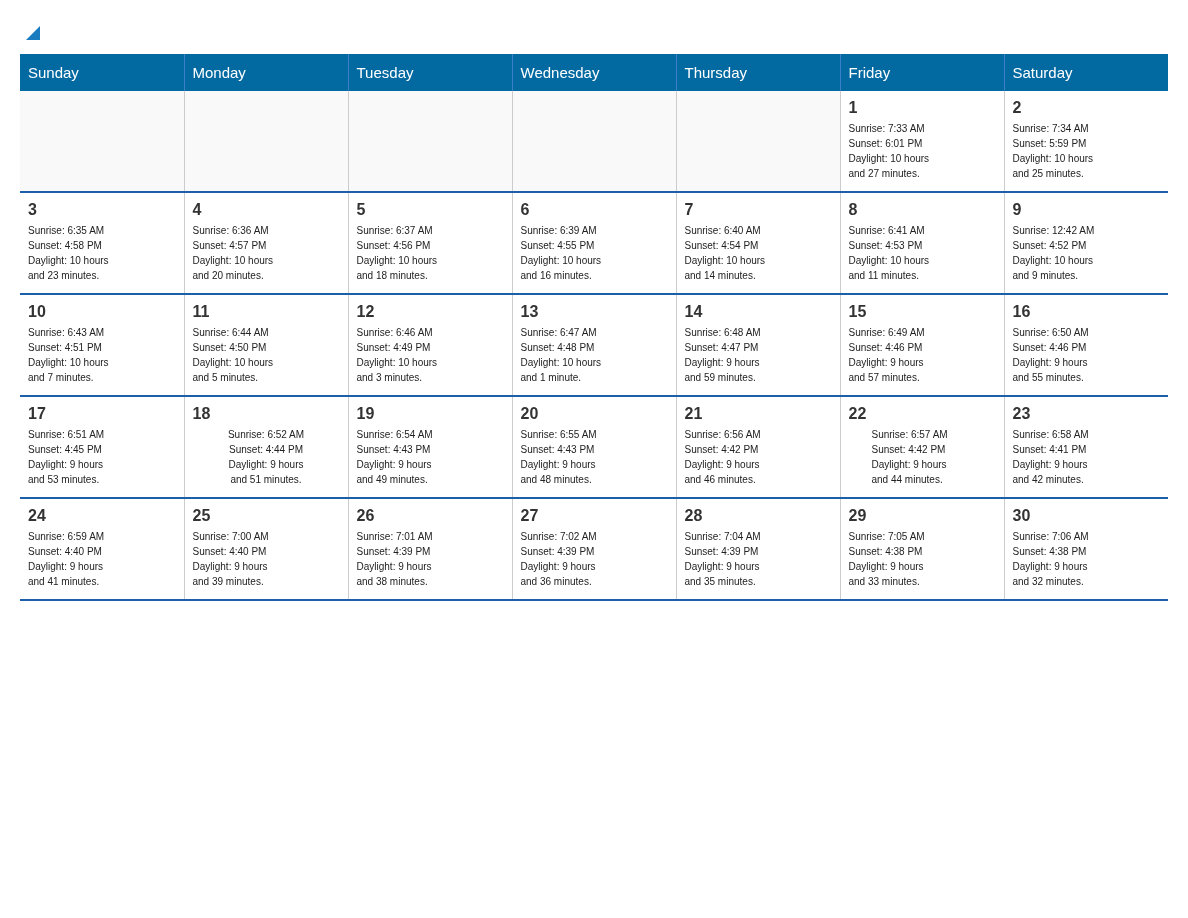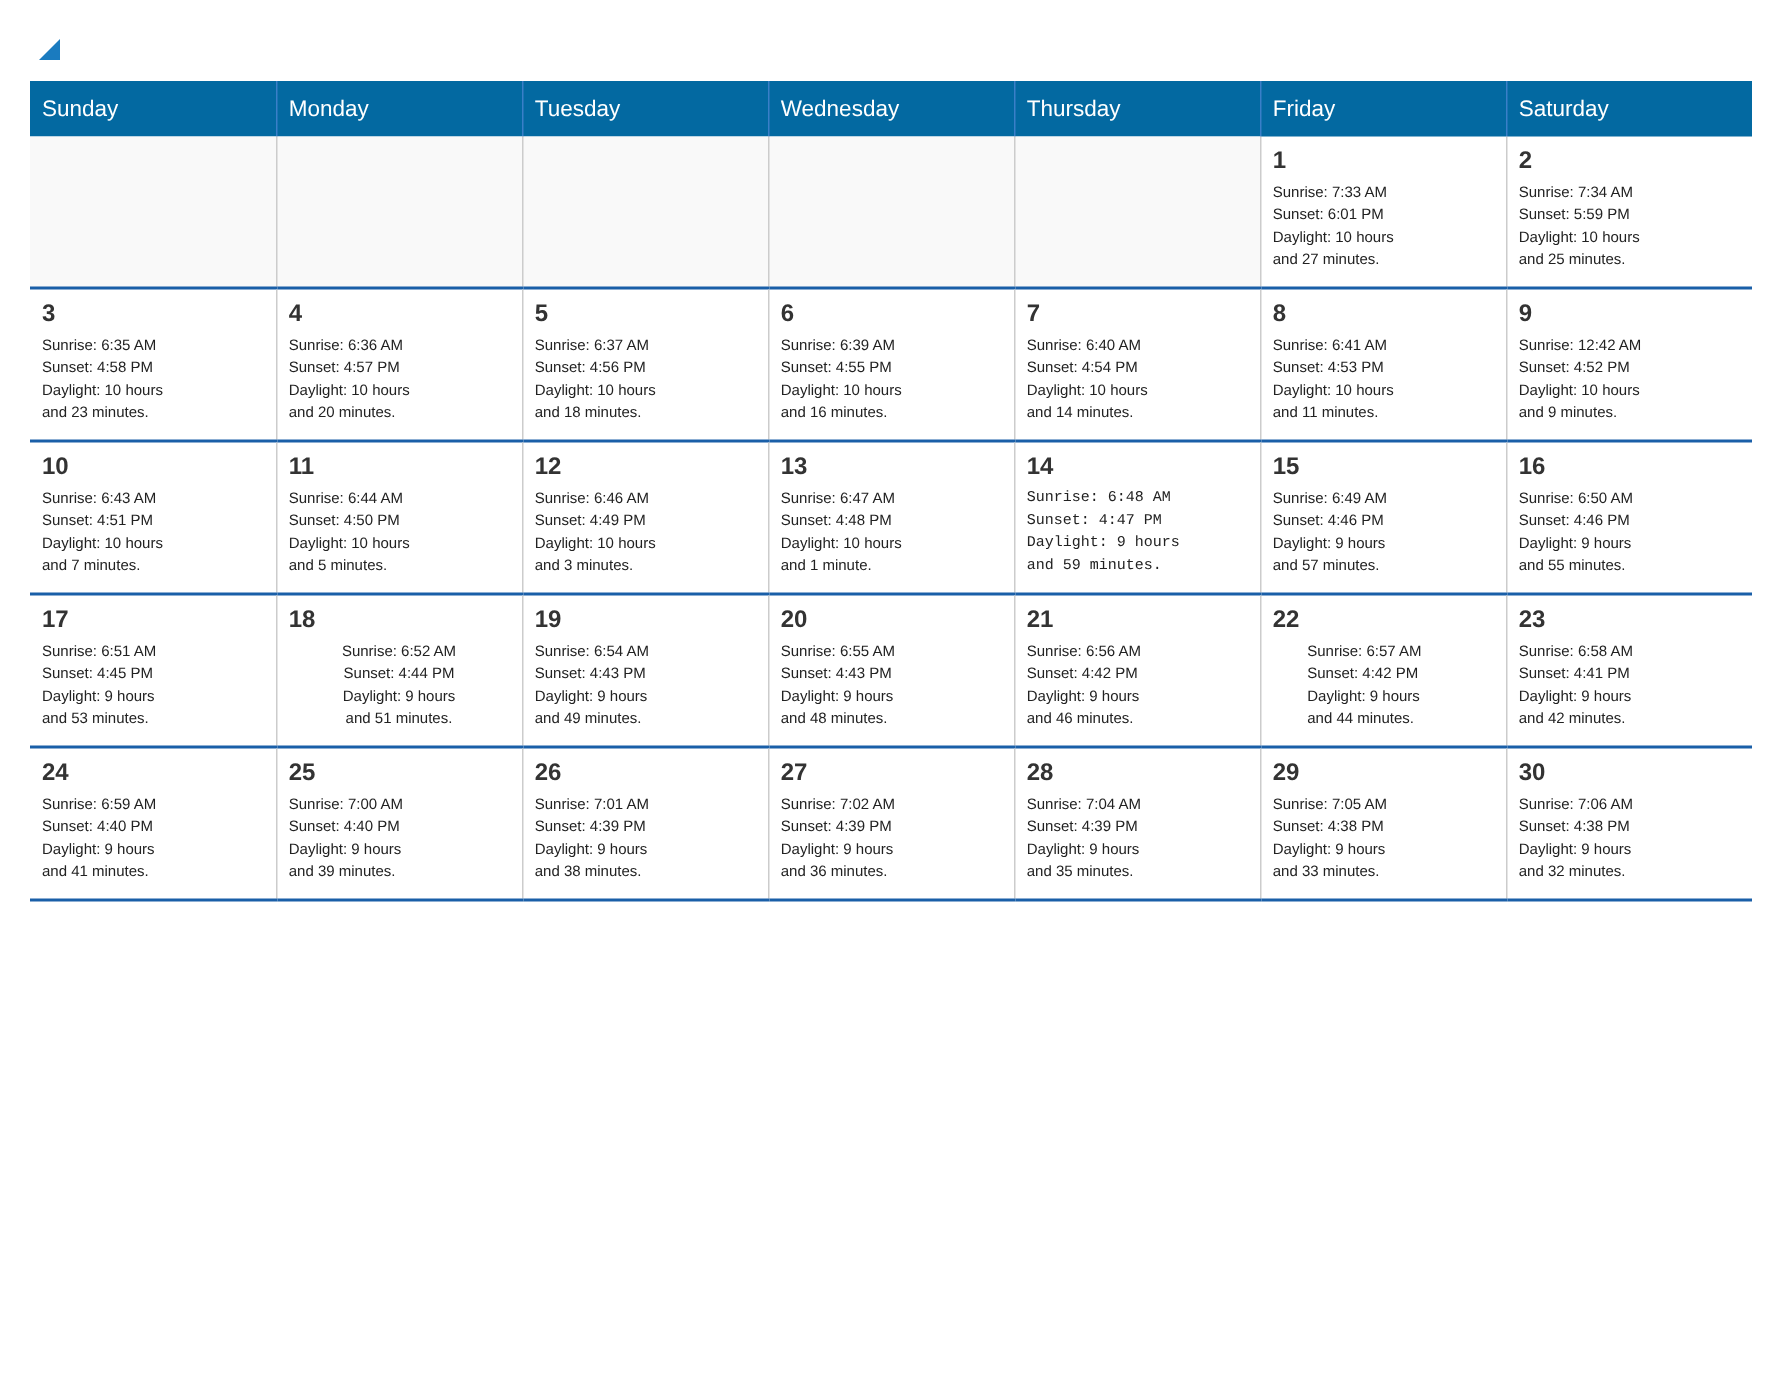--- a/index.html
+++ b/index.html
@@ -216,21 +216,21 @@
         </td>
         <td>
           <span class="day-num">13</span>
           <div class="day-info" style="white-space: pre-line;">Sunrise: 6:47 AM
 Sunset: 4:48 PM
 Daylight: 10 hours
 and 1 minute.</div>
         </td>
         <td>
           <span class="day-num">14</span>
-          <div class="day-info" style="white-space: pre-line; font-family: Liberation Mono, monospace;">Sunrise: 6:48 AM
+          <div class="day-info" style="white-space: pre-line;">Sunrise: 6:48 AM
 Sunset: 4:47 PM
 Daylight: 9 hours
 and 59 minutes.</div>
         </td>
         <td>
           <span class="day-num">15</span>
           <div class="day-info" style="white-space: pre-line;">Sunrise: 6:49 AM
 Sunset: 4:46 PM
 Daylight: 9 hours
 and 57 minutes.</div>

